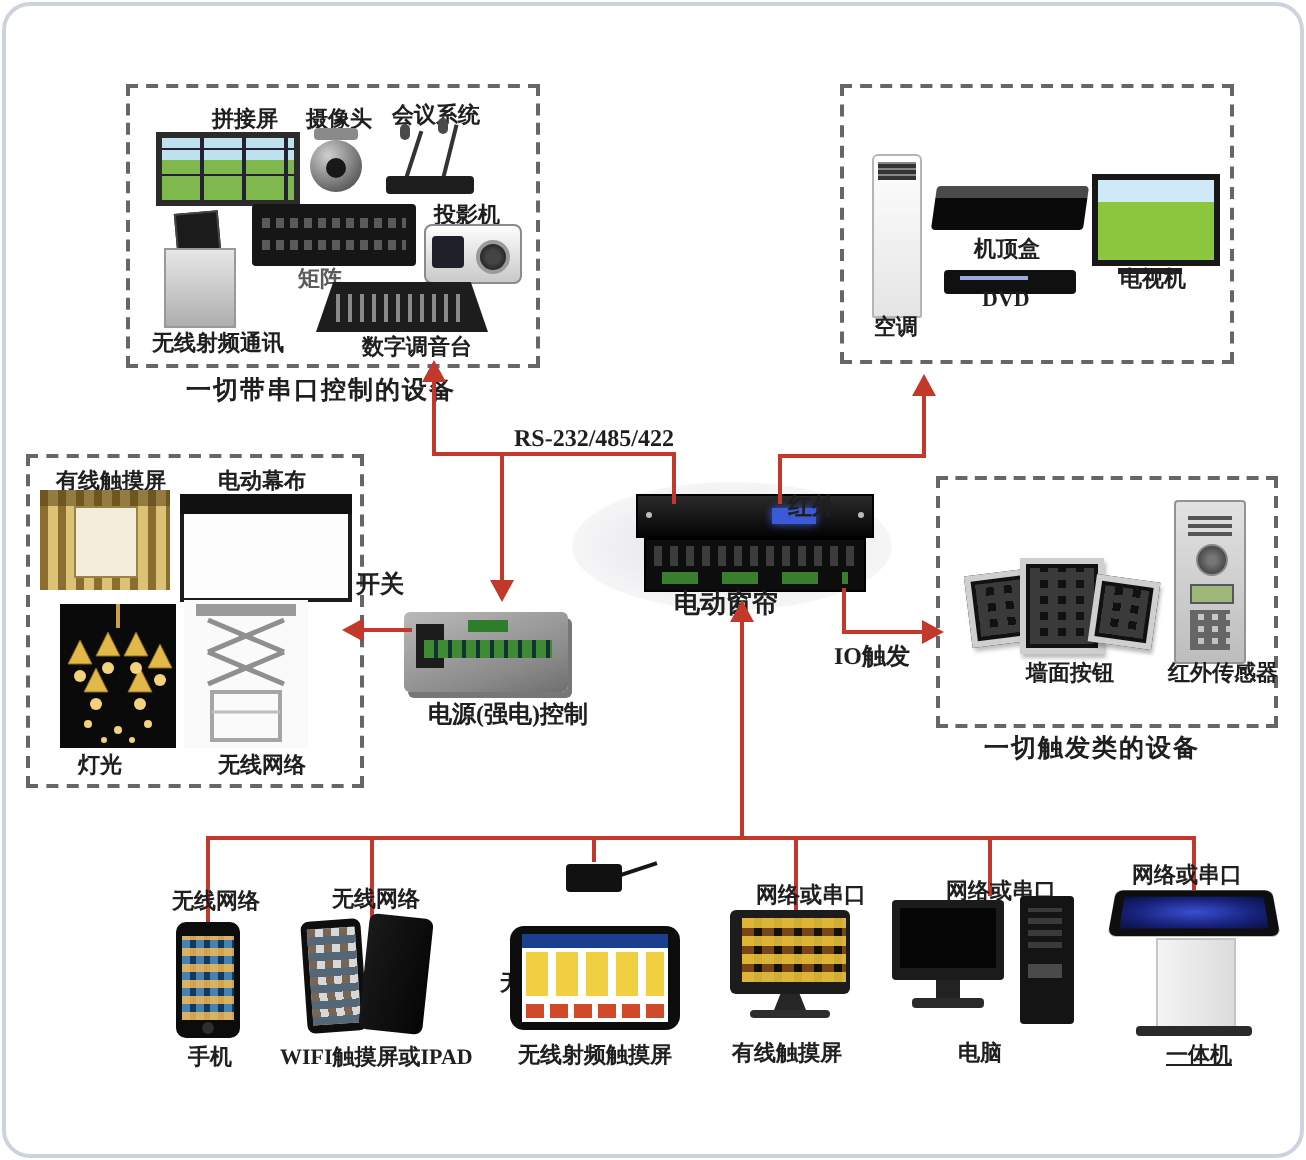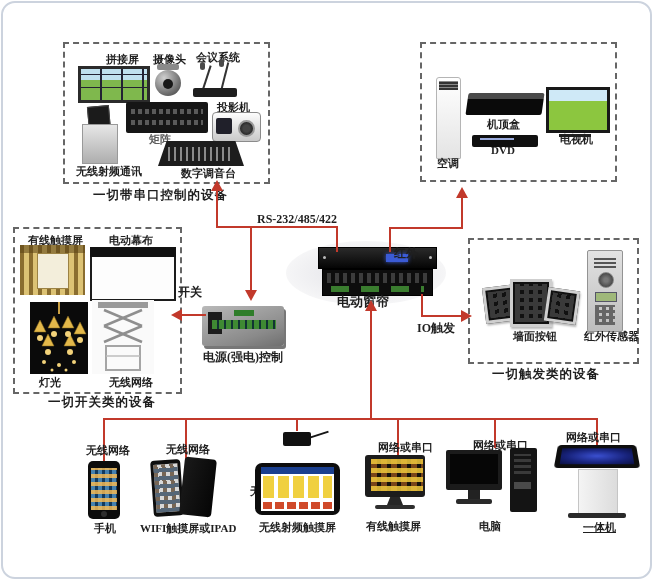--- a/index.html
+++ b/index.html
@@ -147,21 +147,20 @@
 
 <div id="canvas">
   <div class="frame"></div>
 
   <div class="dashed-box" style="left:63px;top:42px;width:203px;height:138px;"></div>
   <div class="dashed-box" style="left:420px;top:42px;width:193px;height:136px;"></div>
   <div class="dashed-box" style="left:13px;top:227px;width:165px;height:163px;"></div>
   <div class="dashed-box" style="left:468px;top:238px;width:167px;height:122px;"></div>
 
   <div class="cap" style="left:93px;top:187px;">一切带串口控制的设备</div>
-  <div class="cap" style="left:48px;top:394px;">一切开关类的设备</div>
   <div class="cap" style="left:492px;top:366px;">一切触发类的设备</div>
 
   <div class="lbl" style="left:106px;top:52px;">拼接屏</div>
   <div class="dev video-wall" style="left:78px;top:66px;">
       <div class="grid"></div>
     </div>
 
   <div class="lbl" style="left:153px;top:52px;">摄像头</div>
   <div class="dev domecam" style="left:153px;top:64px;">
     <div class="mount"></div>
@@ -273,21 +272,21 @@
       <line x1="14" y1="56" x2="48" y2="56" stroke="#bdbdbd" stroke-width="1.5"></line>
     </svg>
   </div>
   <div class="lbl" style="left:109px;top:375px;">无线网络</div>
 
   <div class="dev power-box" style="left:202px;top:306px;">
     <div class="relay"></div>
       <div class="led"></div>
       <div class="term"></div>
   </div>
-  <div class="lbl" style="left:203px;top:349px;font-size:12px;">电源(强电)控制</div>
+  <div class="lbl" style="left:214px;top:349px;font-size:12px;">电源(强电)控制</div>
 
   <div class="dev wallbtn" style="left:484px;top:277px;">
     <div class="panel" style="left:0;top:9px;width:28px;height:30px;transform:rotate(-7deg);">
         <div class="keys"></div>
       </div>
     <div class="panel" style="left:26px;top:2px;width:36px;height:42px;">
         <div class="keys"></div>
       </div>
     <div class="panel" style="left:62px;top:12px;width:26px;height:28px;transform:rotate(8deg);">
         <div class="keys"></div>

